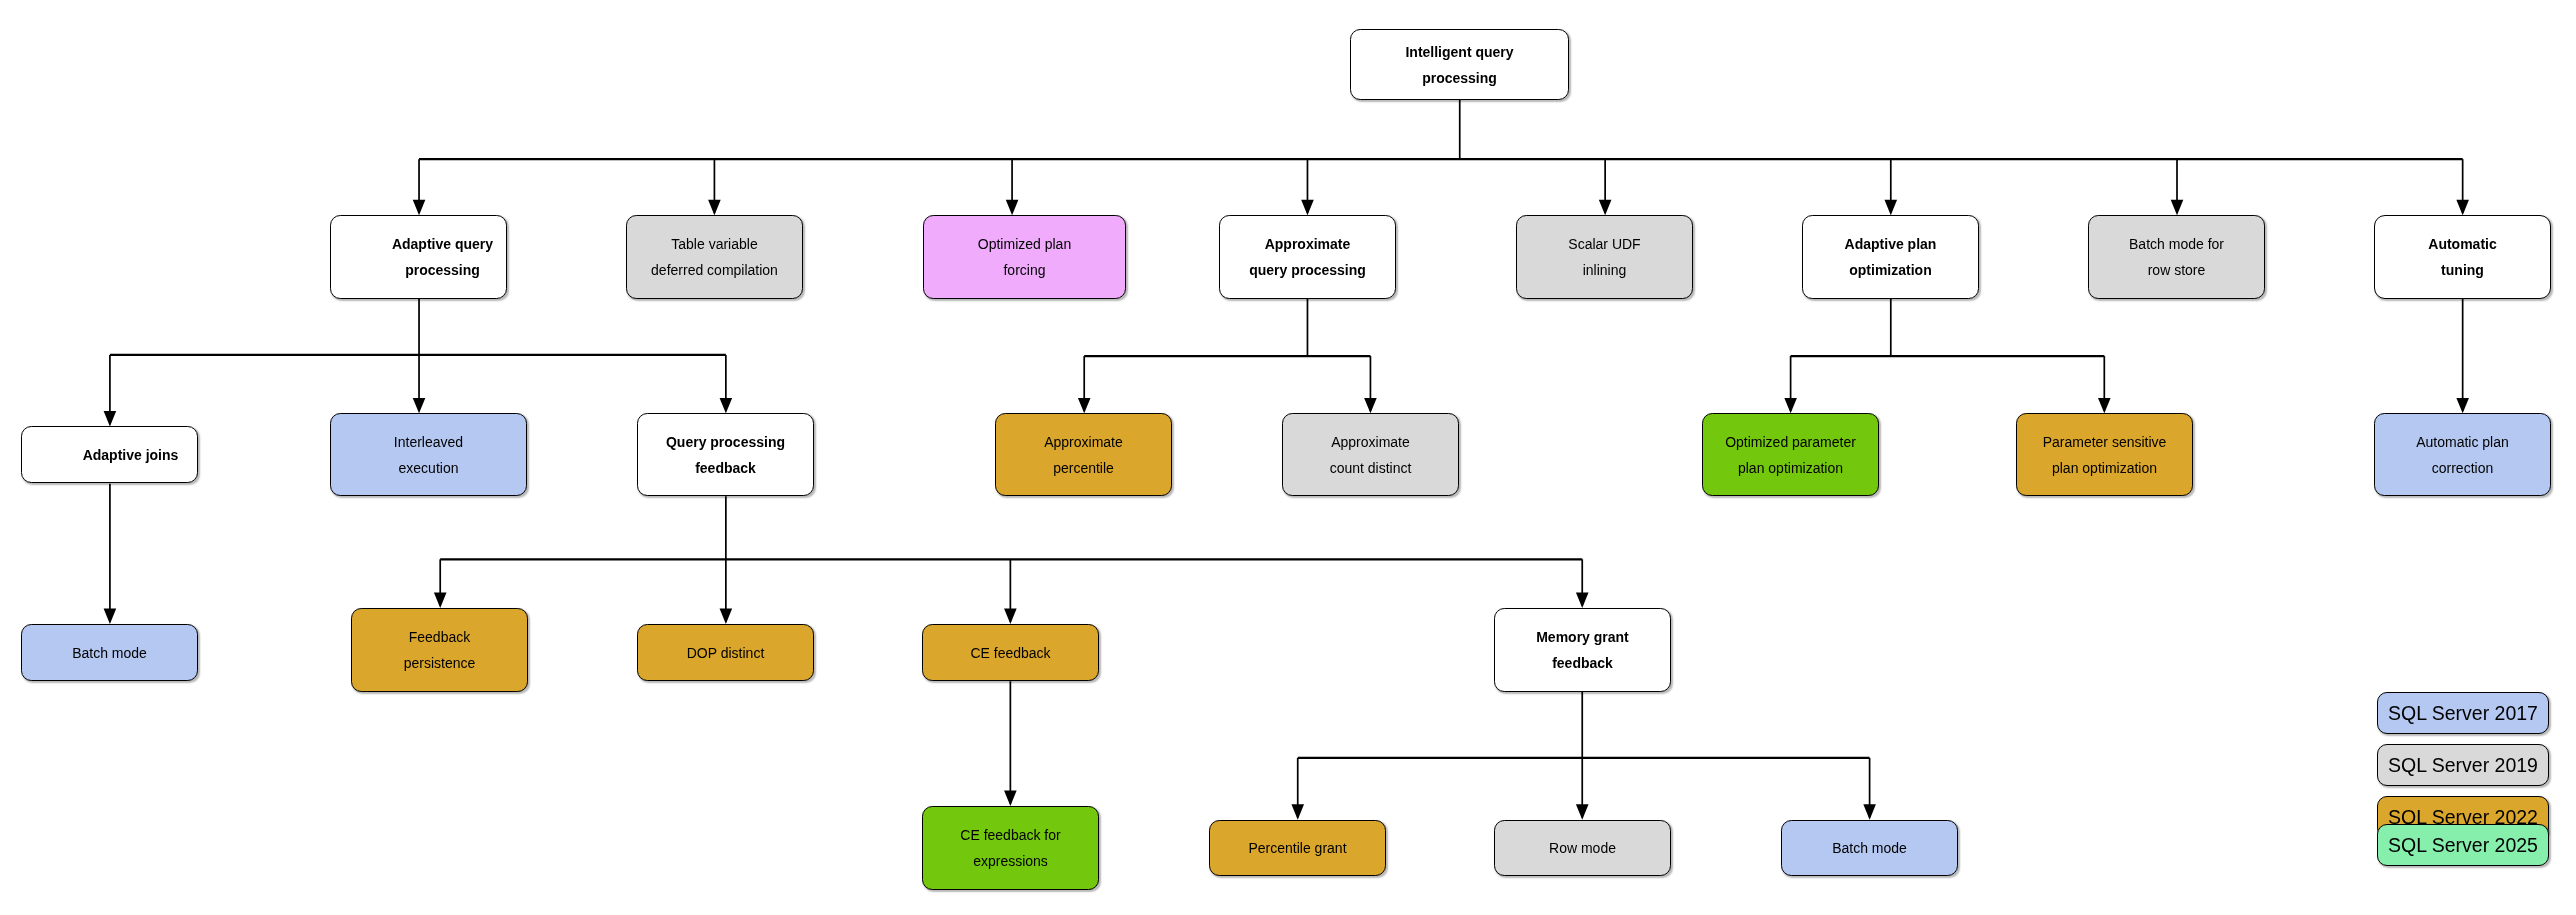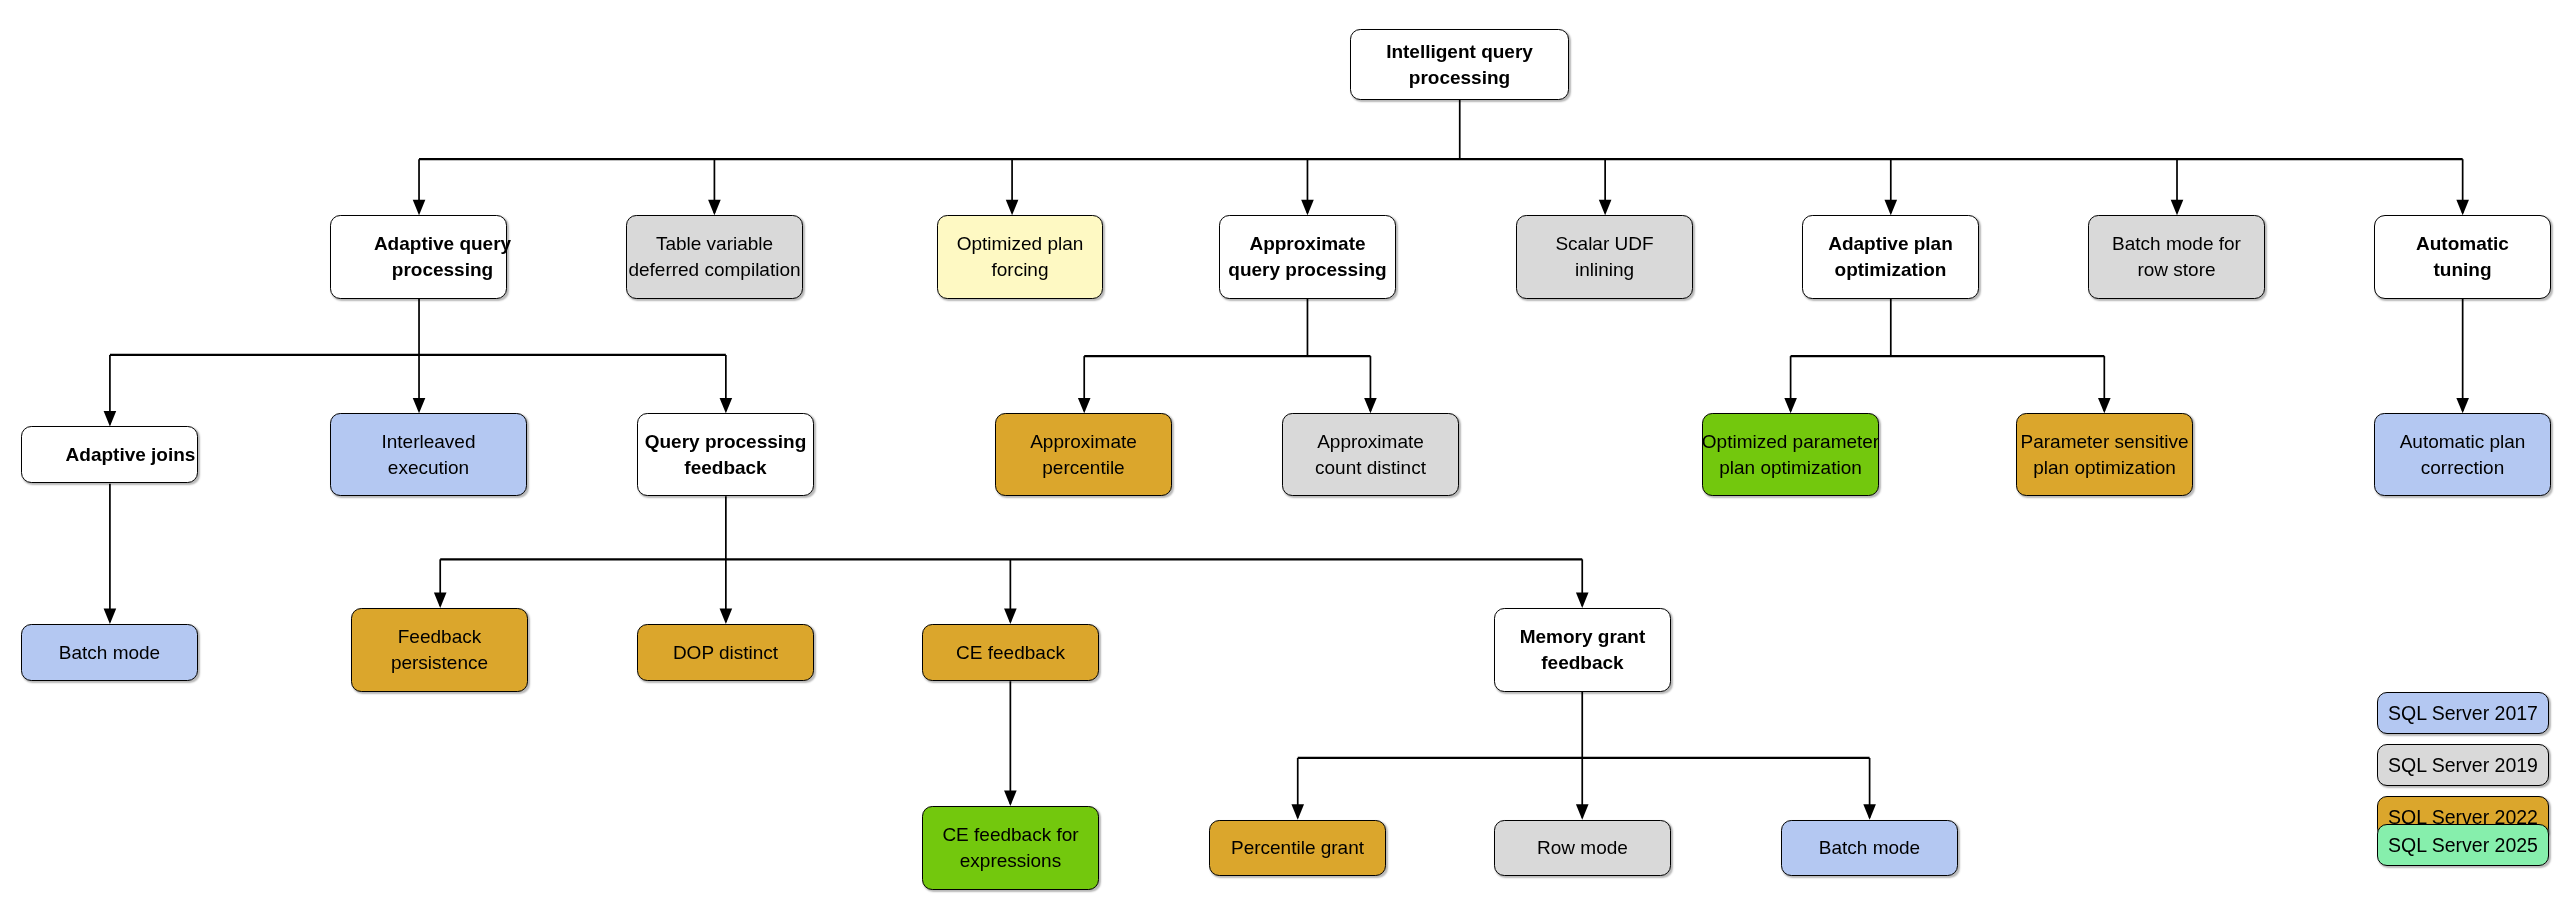--- a/index.html
+++ b/index.html
@@ -4,21 +4,21 @@
 <title>Intelligent query processing family tree</title>
 <style>
   html,body{margin:0;padding:0;background:#ffffff;}
   body{font-family:"Liberation Sans", sans-serif;}
   .canvas{position:relative;width:2576px;height:916px;background:#ffffff;overflow:hidden;}
   .edges-svg{position:absolute;left:0;top:0;width:2576px;height:916px;}
   .node{
     position:absolute;box-sizing:border-box;
     border:1.7px solid #000;border-radius:10.3px;
     display:flex;align-items:center;justify-content:center;
-    text-align:center;font-size:19px;line-height:26px;color:#000;
+    text-align:center;font-size:14px;line-height:26px;color:#000;
     white-space:pre;background:#fff;
     box-shadow:1.1px 1.7px 1.7px rgba(0,0,0,0.28);
   }
   .node.bold{font-weight:bold;}
   .pill{
     position:absolute;box-sizing:border-box;
     border:1.7px solid #000;border-radius:10px;
     display:flex;align-items:center;justify-content:center;
     text-align:center;font-size:19.5px;color:#000;white-space:pre;
     box-shadow:1.1px 1.7px 1.7px rgba(0,0,0,0.28);
@@ -92,21 +92,21 @@
       <line x1="3266" y1="1324" x2="3266" y2="1428" stroke="#000000" stroke-width="3"></line>
       <polygon points="3255,1405 3277,1405 3266,1432" fill="#000000"></polygon>
     </svg>
   <div id="nodes">
       <div class="node bold" style="left: 1350px; top: 29px; width: 219px; height: 71px; background: rgb(255, 255, 255); border-color: rgb(0, 0, 0);">Intelligent query
 processing</div>
       <div class="node bold" style="left: 330px; top: 215px; width: 177px; height: 84px; background: rgb(255, 255, 255); border-color: rgb(0, 0, 0); padding-left: 48px;">Adaptive query
 processing</div>
       <div class="node" style="left: 626px; top: 215px; width: 177px; height: 84px; background: rgb(217, 217, 217); border-color: rgb(0, 0, 0);">Table variable
 deferred compilation</div>
-      <div class="node" style="left: 923px; top: 215px; width: 166px; height: 84px; background: #fef9c3; border-color: rgb(0, 0, 0); margin-left: 14px;">Optimized plan
+      <div class="node" style="left: 923px; top: 215px; width: 203px; height: 84px; background: #f0abfc; border-color: rgb(0, 0, 0);">Optimized plan
 forcing</div>
       <div class="node bold" style="left: 1219px; top: 215px; width: 177px; height: 84px; background: rgb(255, 255, 255); border-color: rgb(0, 0, 0);">Approximate
 query processing</div>
       <div class="node" style="left: 1516px; top: 215px; width: 177px; height: 84px; background: rgb(217, 217, 217); border-color: rgb(0, 0, 0);">Scalar UDF
 inlining</div>
       <div class="node bold" style="left: 1802px; top: 215px; width: 177px; height: 84px; background: rgb(255, 255, 255); border-color: rgb(0, 0, 0);">Adaptive plan
 optimization</div>
       <div class="node" style="left: 2088px; top: 215px; width: 177px; height: 84px; background: rgb(217, 217, 217); border-color: rgb(0, 0, 0);">Batch mode for
 row store</div>
       <div class="node bold" style="left: 2374px; top: 215px; width: 177px; height: 84px; background: rgb(255, 255, 255); border-color: rgb(0, 0, 0); border-radius: 11px;">Automatic

